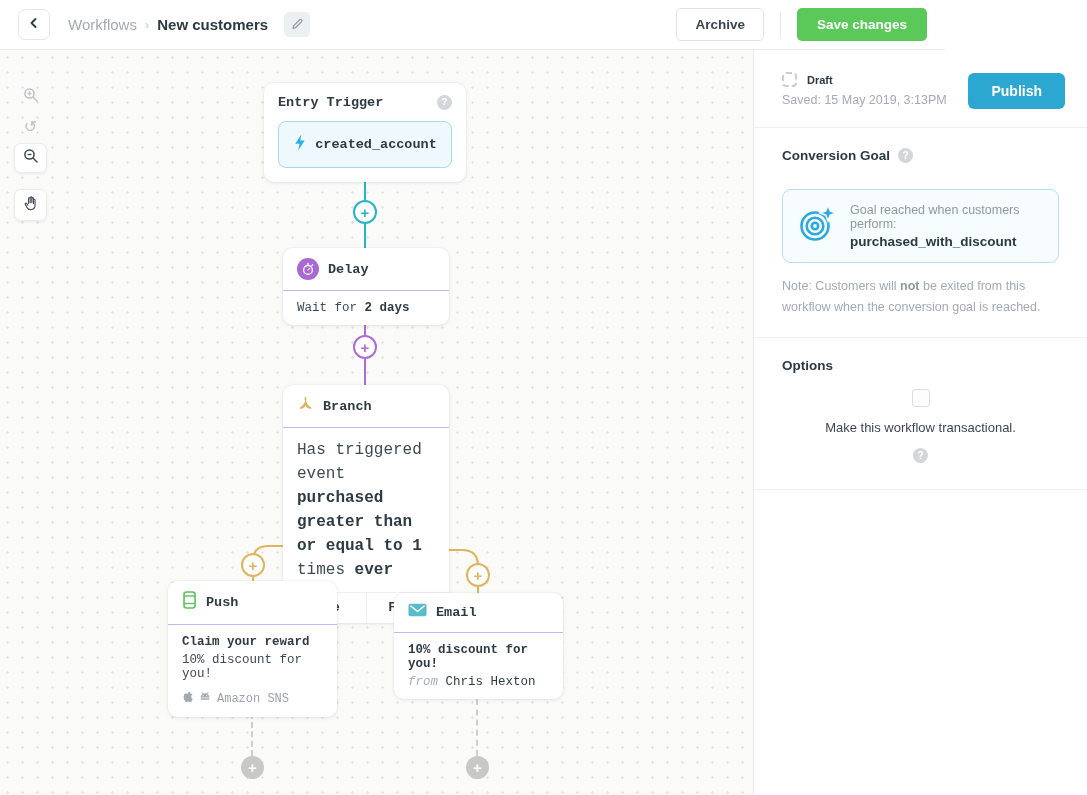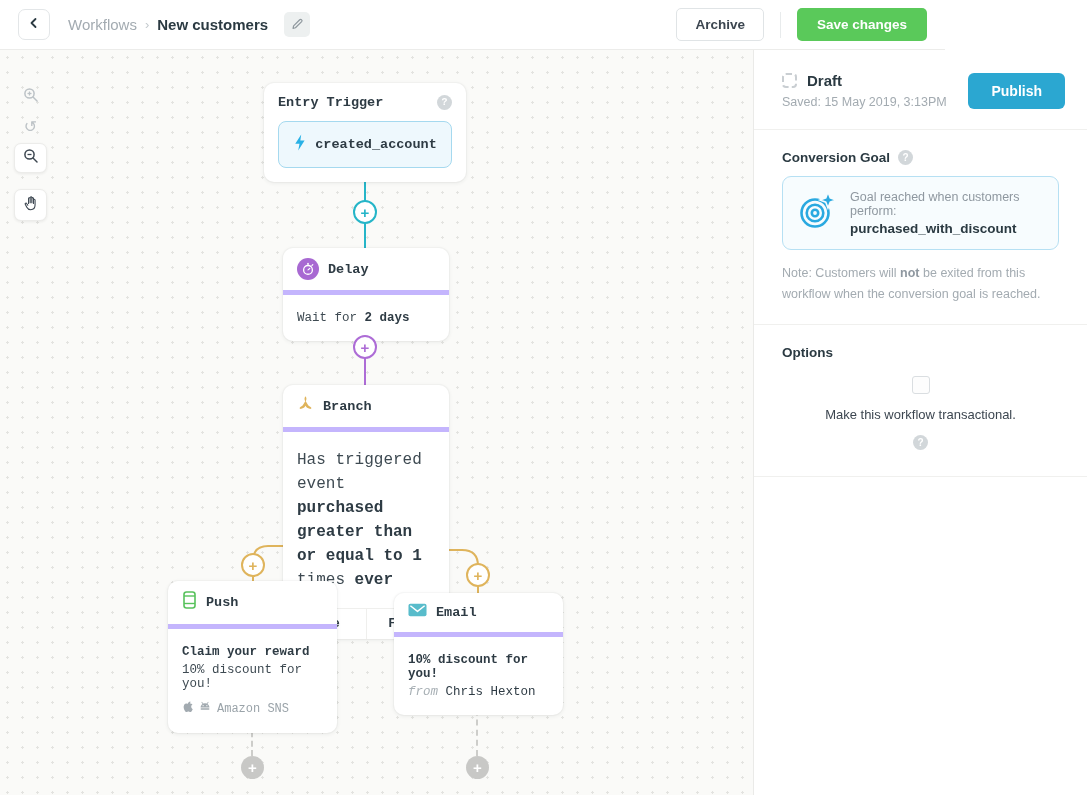--- a/index.html
+++ b/index.html
@@ -32,21 +32,21 @@
 
   .tool-btn { position:absolute; width:33px; height:30px; display:flex; align-items:center;
     justify-content:center; cursor:pointer; border-radius:7px; }
   .tool-btn.raised { background:#fff; border:1px solid #ececea; box-shadow:0 1px 3px rgba(0,0,0,.07); }
   .undo-glyph { font-size:16px; color:#bcc2c6; line-height:1; }
 
   .card { position:absolute; background:#fff; border-radius:10px;
     box-shadow:0 1px 4px rgba(40,50,60,.09), 0 0 0 1px rgba(40,50,60,.025); z-index:2;font-family:Liberation Mono, monospace; }
   .card-header { display:flex; align-items:center; gap:9px; padding:10px 14px; }
   .card-title { font-size:13.5px; font-weight:bold; color:#2e3b44; }
-  .card-body { border-top:5px solid #c4b5fd; padding:16px 14px; font-size:12.5px; color:#3e4a52; }
+  .card-body { border-top:1px solid #c4b5fd; padding:10px 14px; font-size:12.5px; color:#3e4a52; }
 
   .entry-card { left:264px; top:33px; width:202px; padding:12px 14px 14px; }
   .entry-head { display:flex; align-items:center; justify-content:space-between; }
   .trigger-box { margin-top:11px; height:47px; background:#eef8fd; border:1px solid #a5d9ef;
     border-radius:8px; display:flex; align-items:center; justify-content:center; gap:9px; cursor:pointer; }
   .trigger-event { font-size:13.5px; font-weight:bold; color:#2e3b44; }
 
   .help-dot { width:15px; height:15px; border-radius:50%; background:#d2d7da; color:#fff;
     font-size:10px; font-weight:bold; display:inline-flex; align-items:center; justify-content:center;
     flex:0 0 auto; cursor:pointer; }
@@ -82,27 +82,27 @@
   .gray-plus { position:absolute; width:23px; height:23px; border-radius:50%; background:#c8c8c6;
     color:#fff; font-size:15px; font-weight:bold; display:flex; align-items:center;
     justify-content:center; z-index:3; cursor:pointer; line-height:1; }
 
   
   .panel { position:absolute; top:50px; left:753px; width:334px; height:745px; background:#fff;
     border-left:1px solid #eaeae8; }
   .panel-sec { padding:20px 28px; border-bottom:1px solid #f0f0ee; position:relative; }
   .status-row { display:flex; align-items:center; gap:10px; }
   .draft-icon { width:15px; height:15px; border:2px dashed #c9ced2; border-radius:4px; }
-  .status-label { font-size:15px; font-weight:bold; color:#2b3a42; }
+  .status-label { font-size:11px; font-weight:bold; color:#2b3a42; }
   .saved-text { margin-top:6px; font-size:12.5px; color:#a3abb1; }
   .publish-btn { position:absolute; right:22px; top:23px; background:#2ba7d1; color:#fff; border:none;
     border-radius:6px; padding:10px 23px; font-size:14px; font-weight:bold; cursor:pointer; font-family:inherit; }
   .sec-title-row { display:flex; align-items:center; gap:8px; }
   .sec-title { font-size:13.5px; font-weight:bold; color:#2b3a42; }
-  .goal-box { margin-top:11px; border:1px solid #b6e0f3; background:#f7fcfe; border-radius:9px;
+  .goal-box { margin-top:26px; border:1px solid #b6e0f3; background:#f7fcfe; border-radius:9px;
     padding:13px 14px; display:flex; align-items:center; gap:13px; }
   .goal-desc { font-size:12.5px; color:#8f98a0; }
   .goal-event { font-size:13.5px; font-weight:bold; color:#2b3a42; margin-top:3px; }
   .note-text { margin-top:13px; font-size:12.5px; color:#a3abb1; line-height:1.65; }
   .note-bold { font-weight:bold; color:#8f98a0;margin-top:40px; }
   .option-row { display:flex; align-items:center; gap:13px; margin-top:16px;flex-direction:column; }
   .checkbox { width:18px; height:18px; border:1px solid #dadee1; border-radius:3px; background:#fdfdfd;
     cursor:pointer; flex:0 0 auto; }
   .option-label { font-size:13px; color:#3c4650; }
 </style>

